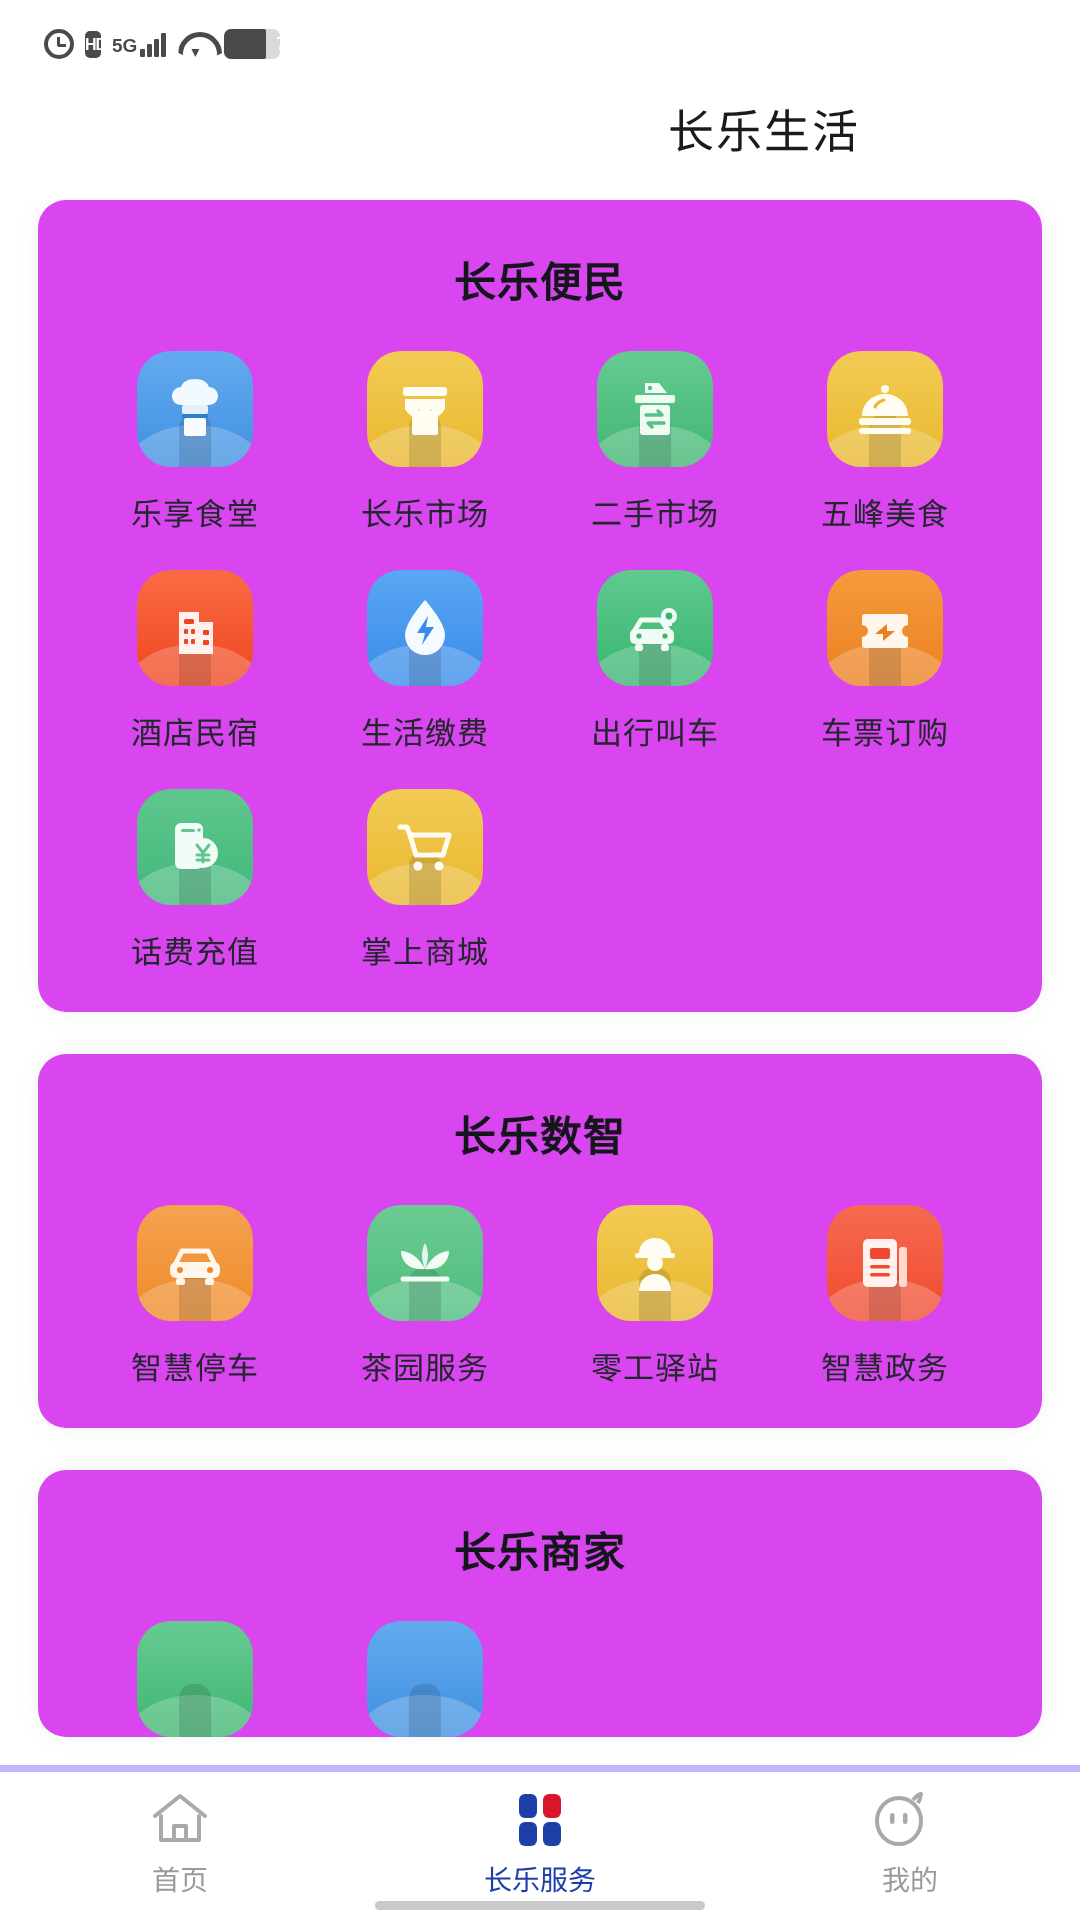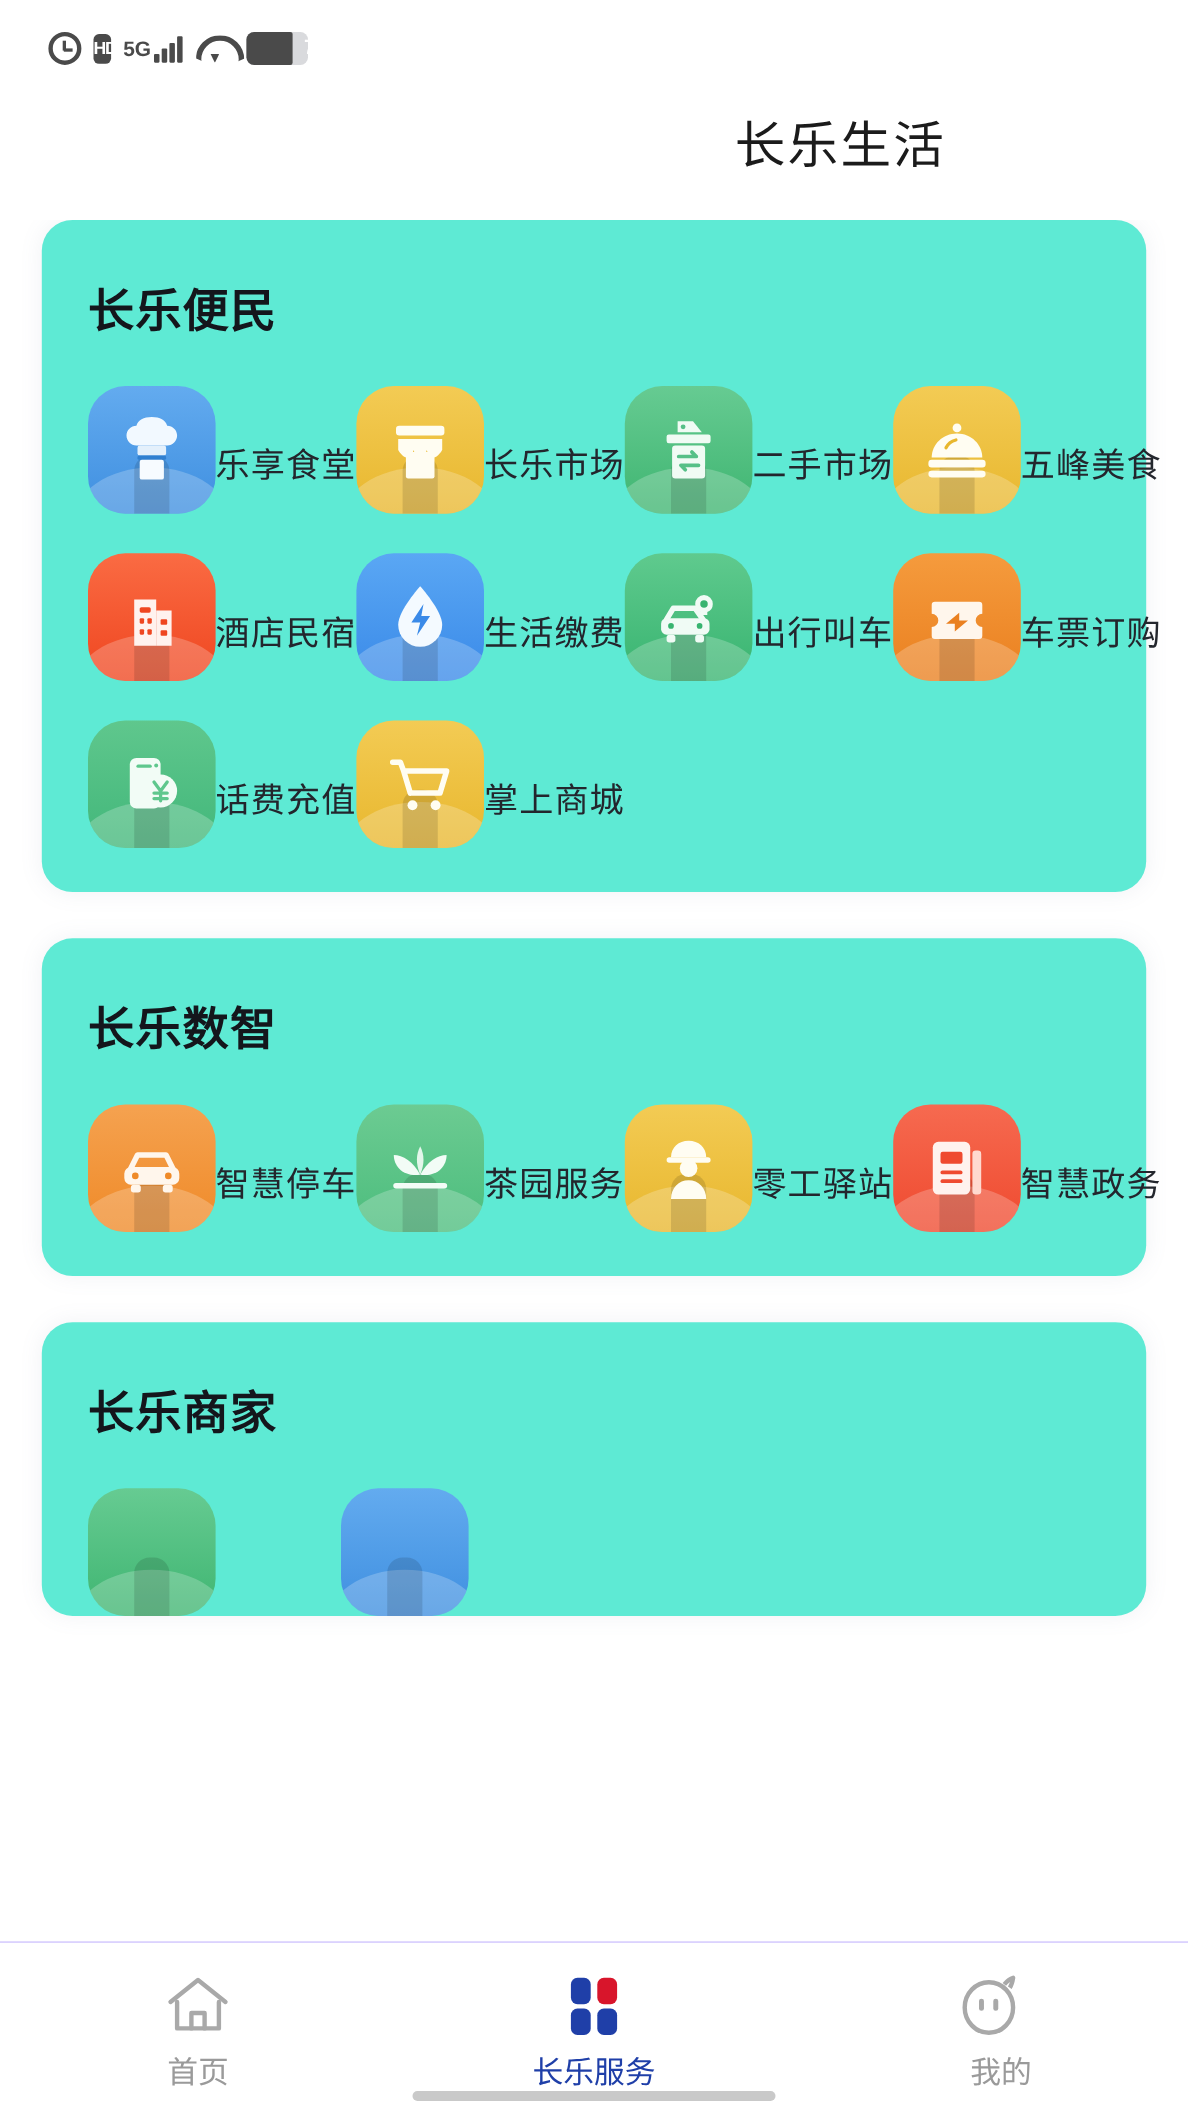--- a/index.html
+++ b/index.html
@@ -64,29 +64,30 @@
   .page-title{
     position:absolute;top:95px;left:0;width:860px;text-align:right;
     font-size:46px;color:#1b1b1b;font-weight:400;letter-spacing:2px;
   }
 
   
   .content{
     position:absolute;top:200px;left:0;width:1080px;height:1570px;overflow:hidden;
   }
   .card{
-    margin:0 38px 42px 38px;background:#5eead4;border-radius:28px;
+    margin:0 38px 42px 38px;background:#d946ef;border-radius:28px;
     box-shadow:0 0 20px rgba(120,125,160,.10);
     padding:48px 42px 40px 42px;
+    text-align:center;
   }
   .card-title{
     font-size:42px;font-weight:700;color:#14161c;letter-spacing:1px;margin-bottom:42px;
   }
   .grid{ display:grid; grid-template-columns:repeat(4,1fr); row-gap:36px; }
-  .cell{ display:flex; flex-direction:row; align-items:center; }
+  .cell{ display:flex; flex-direction:column; align-items:center; }
   .tile{
     width:116px;height:116px;border-radius:34px;position:relative;overflow:hidden;
     display:flex;align-items:center;justify-content:center;
   }
   .tile .glyph{ position:relative; z-index:3; display:block; }
   .tile .wave{
     position:absolute;left:-12%;bottom:-26%;width:124%;height:62%;
     background:rgba(255,255,255,.22);border-radius:50% 50% 0 0 / 70% 70% 0 0;z-index:1;
   }
   .tile .deep{
@@ -362,21 +363,21 @@
           </div>
         </div>
         <div class="cell"></div>
         <div class="cell"></div>
       </div>
     </div>
 
   </div>
 
   <div style="position:absolute;left:0;bottom:0;width:1080px;height:155px;background:#fff;
-              border-top:1px solid #c4b5fd;display:flex;align-items:flex-start;padding-top:28px;">
+              border-top:7px solid #c4b5fd;display:flex;align-items:flex-start;padding-top:18px;">
 
     <div style="flex:1;display:flex;flex-direction:column;align-items:center;">
       <svg width="62" height="58" viewBox="0 0 62 58">
         <path d="M6 26L31 6l25 20" stroke="#a9a9a9" stroke-width="4" fill="none" stroke-linecap="round" stroke-linejoin="round"></path>
         <path d="M12 26v24h38V26" stroke="#a9a9a9" stroke-width="4" fill="none" stroke-linecap="round" stroke-linejoin="round"></path>
         <path d="M25 50V36h12v14" stroke="#a9a9a9" stroke-width="4" fill="none" stroke-linecap="round" stroke-linejoin="round"></path>
       </svg>
       <span style="margin-top:10px;font-size:28px;color:#9a9a9a;">首页</span>
     </div>
 

